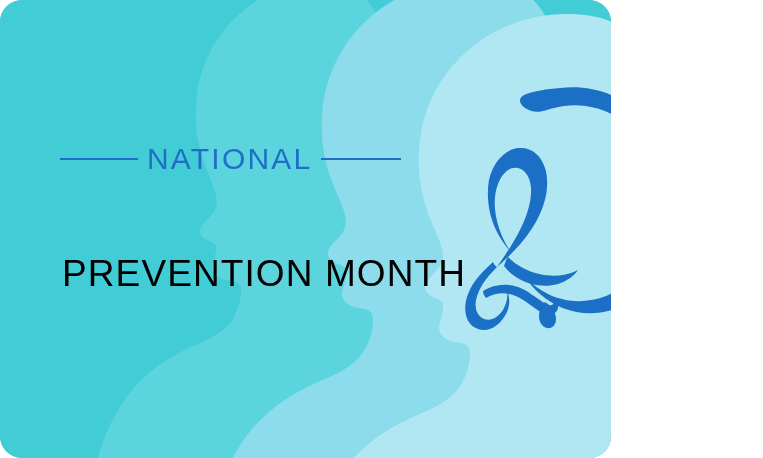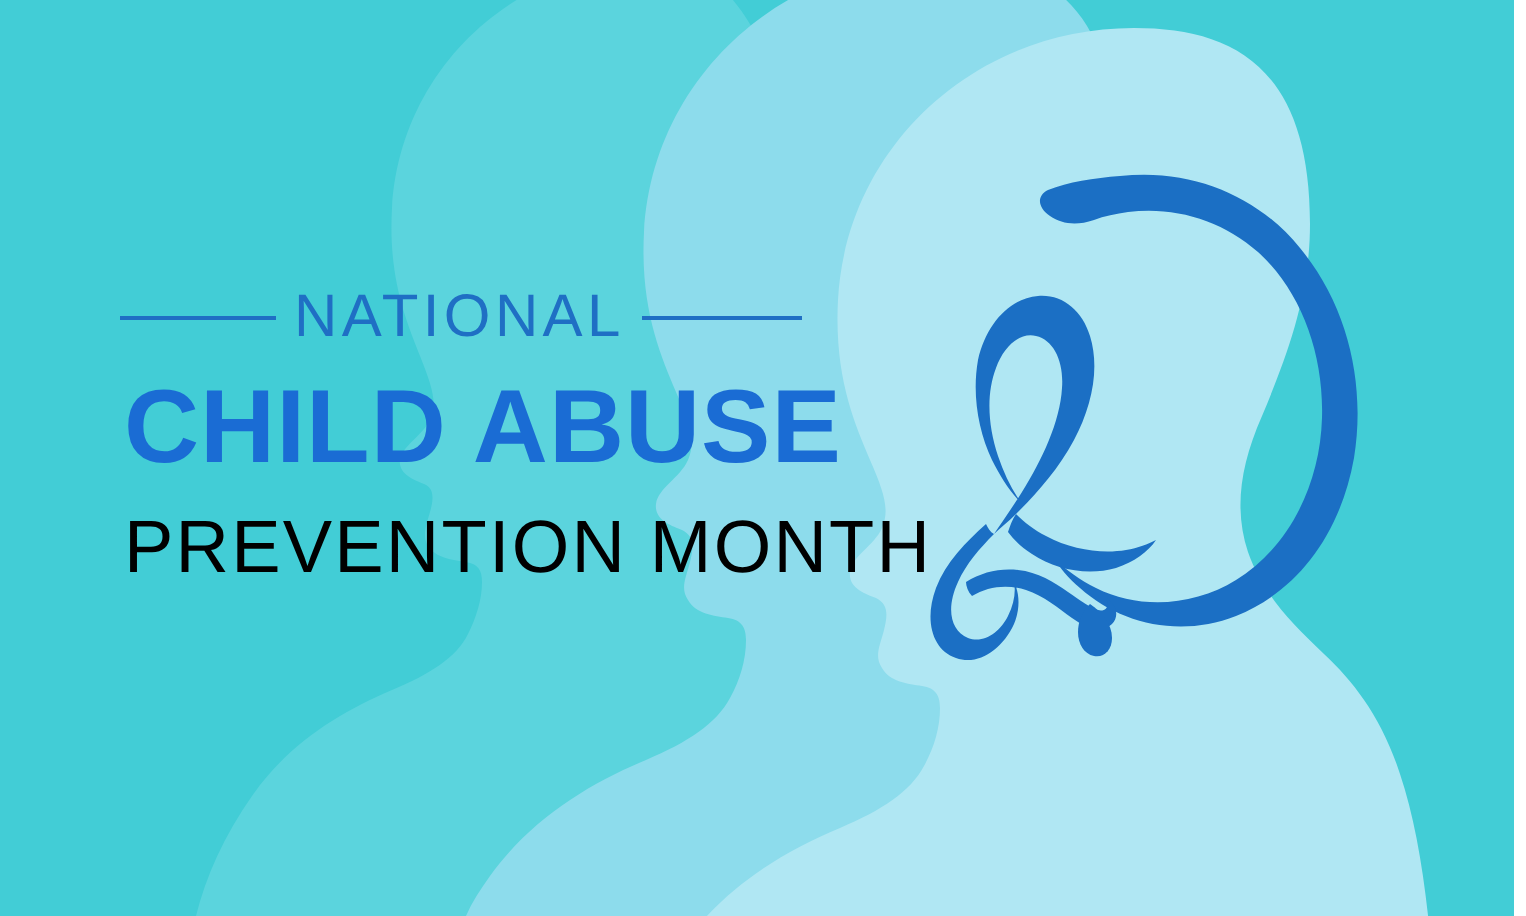--- a/index.html
+++ b/index.html
@@ -2,25 +2,26 @@
 <html><head>
 <meta charset="utf-8">
 <style>
   html, body {
     margin: 0;
     padding: 0;
     background: #ffffff;
   }
   #poster {
     position: relative;
-    width: 757px;
+    width: 611px;
     height: 458px;
     overflow: hidden;
     font-family: "Liberation Sans", sans-serif;
     background: #42cdd6;
+    border-radius: 22px;
   }
   #bg-layer {
     position: absolute;
     inset: 0;
     width: 763px;
     height: 458px;
   }
   #art-layer {
     position: absolute;
     inset: 0;
@@ -233,18 +234,17 @@
   </svg>
 
   <div id="text-block">
 
     <div class="eyebrow-row">
       <div class="rule left"></div>
       <div class="eyebrow-text">NATIONAL</div>
       <div class="rule right"></div>
     </div>
 
-    <div class="headline">CHILD ABUSE</div>
 
     <div class="subline">PREVENTION MONTH</div>
   </div>
 
 </div>
 
 </body></html>

